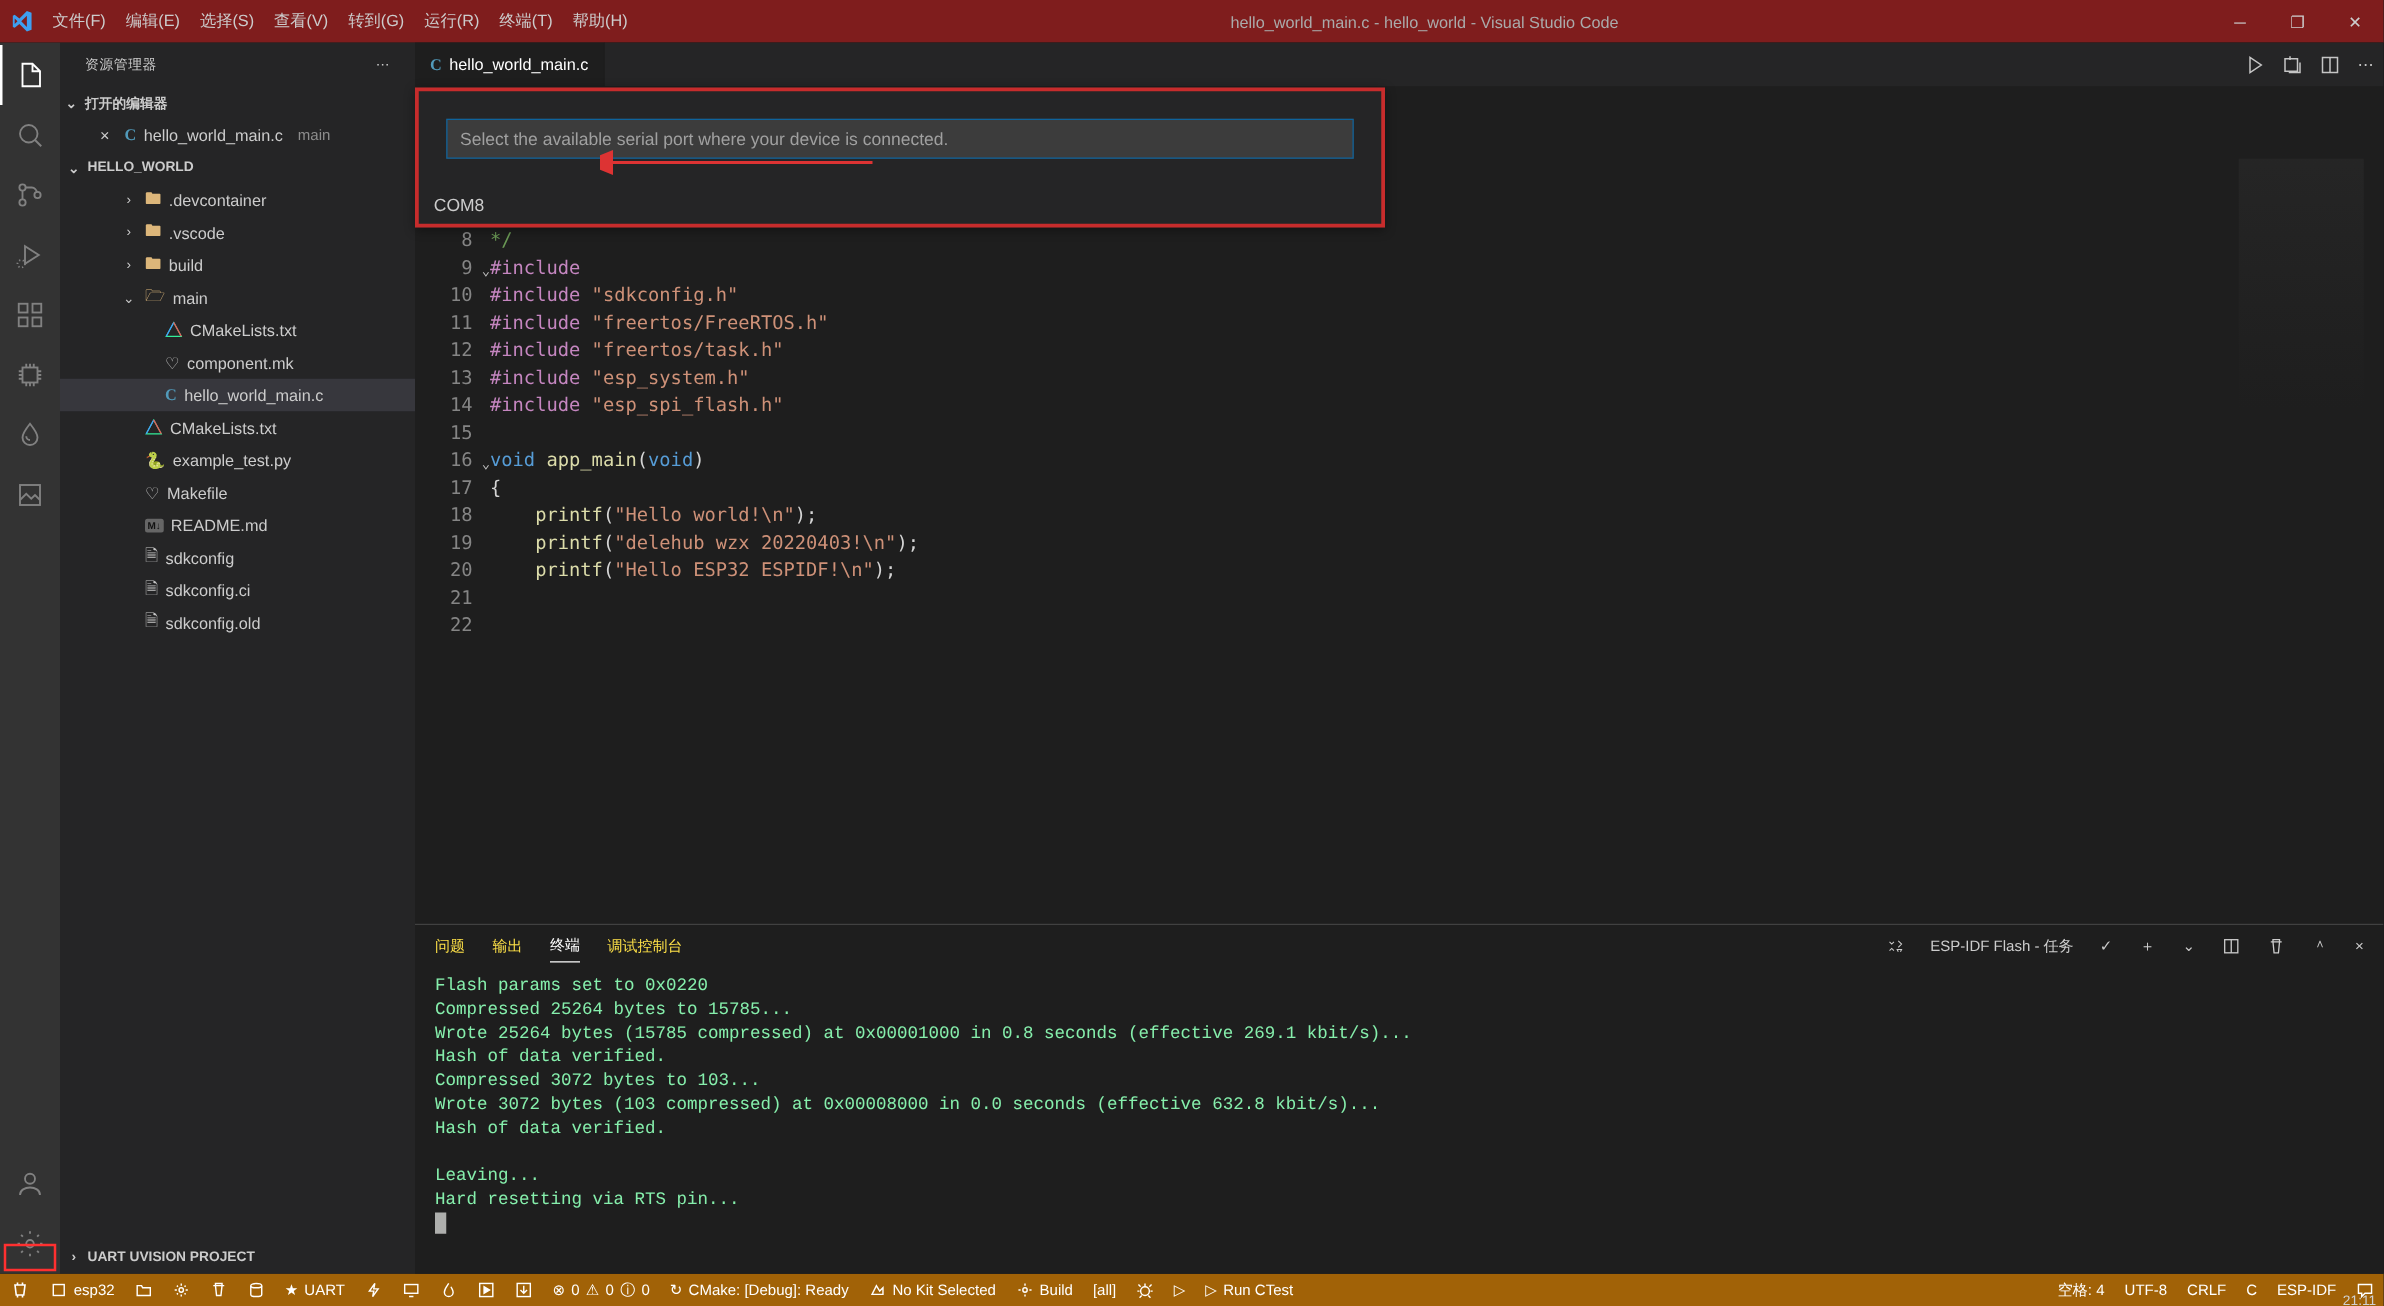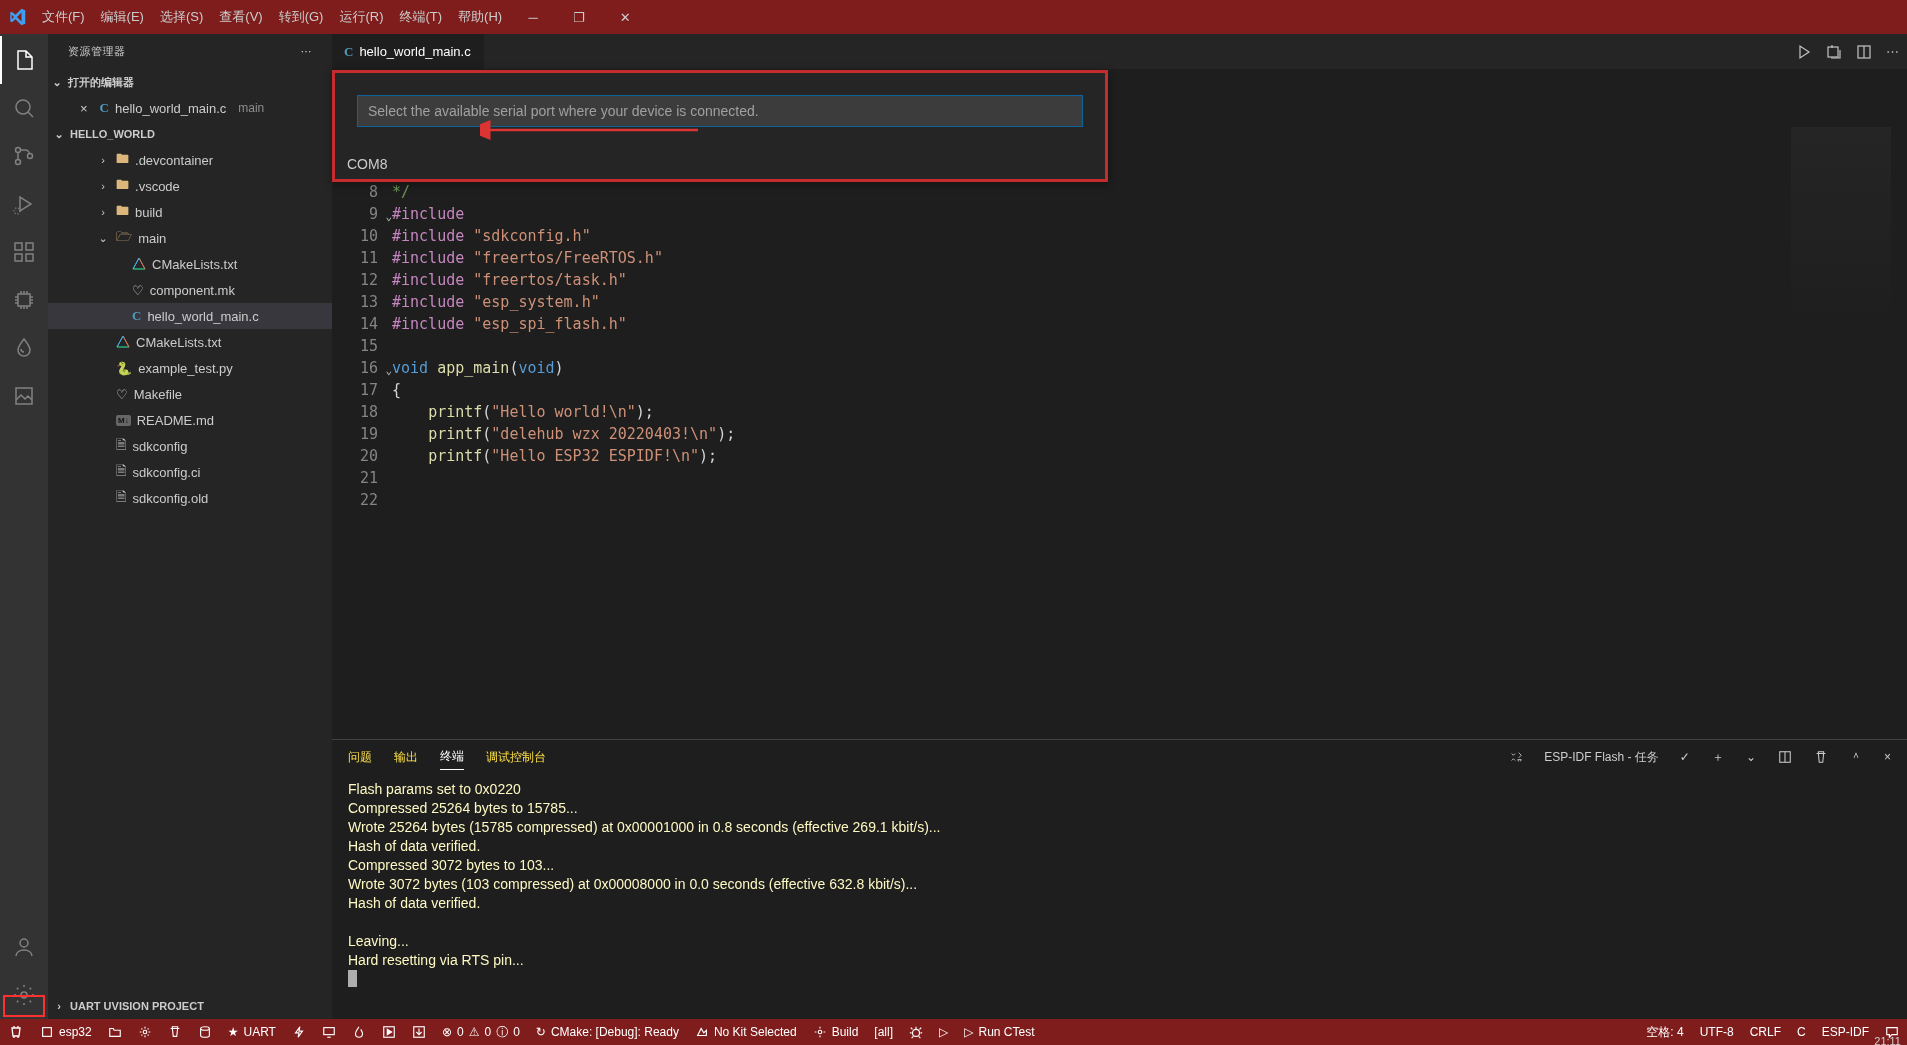--- a/index.html
+++ b/index.html
@@ -86,24 +86,24 @@
 .quickpick .qp-item{padding:7px 12px;font-size:14px;color:#ccc;}
 .arrow{position:absolute;left:480px;top:86px;width:222px;height:20px;z-index:11;pointer-events:none;}
 
 .panel{height:280px;border-top:1px solid #414141;display:flex;flex-direction:column;background:#1e1e1e;}
 .panel-tabs{height:34px;display:flex;align-items:center;padding:0 16px;gap:22px;font-size:12px;}
 .panel-tabs .pt{color:#fde047;cursor:default;padding:4px 0;}
 .panel-tabs .pt.active{color:#fff;border-bottom:1px solid #fff;}
 .panel-tabs .filler{flex:1;}
 .panel-tabs .pact{color:#ccc;display:flex;align-items:center;gap:21px;}
 .panel-tabs .ico{color:#ccc;}
-.panel-body{flex:1;padding:6px 16px;font-family:Liberation Sans, sans-serif;font-size:14px;line-height:19px;color:#fef9c3;white-space:pre-wrap;overflow:auto;}
+.panel-body{flex:1;padding:6px 16px;font-family:Liberation Mono, monospace;font-size:14px;line-height:19px;color:#86efac;white-space:pre-wrap;overflow:auto;}
 .cursor-block{display:inline-block;width:9px;height:17px;background:#aeafad;vertical-align:top;}
 
-.status-bar{height:26px;background:#7f1d1d;display:flex;color:#fff;font-size:12px;}
+.status-bar{height:26px;background:#a16207;display:flex;color:#fff;font-size:12px;}
 .status-bar .sb-item{display:flex;align-items:center;gap:5px;padding:0 8px;height:26px;}
 .status-bar .filler{flex:1;}
 .port-red{position:absolute;left:3px;bottom:2px;width:42px;height:22px;border:2px solid #ff3030;pointer-events:none;}
 svg{display:block;}
 </style>
 </head>
 <body>
 
 <div class="title-bar">
   <div class="logo">
@@ -114,20 +114,21 @@
   <div class="menu">
     <span>文件(F)</span>
     <span>编辑(E)</span>
     <span>选择(S)</span>
     <span>查看(V)</span>
     <span>转到(G)</span>
     <span>运行(R)</span>
     <span>终端(T)</span>
     <span>帮助(H)</span>
   </div>
+  <div class="title">hello_world_main.c - hello_world - Visual Studio Code</div>
   <div class="win-ctrl">
     <div>─</div>
     <div>❐</div>
     <div>✕</div>
   </div>
 </div>
 
 <div class="body-row">
 
   <div class="activity-bar">

